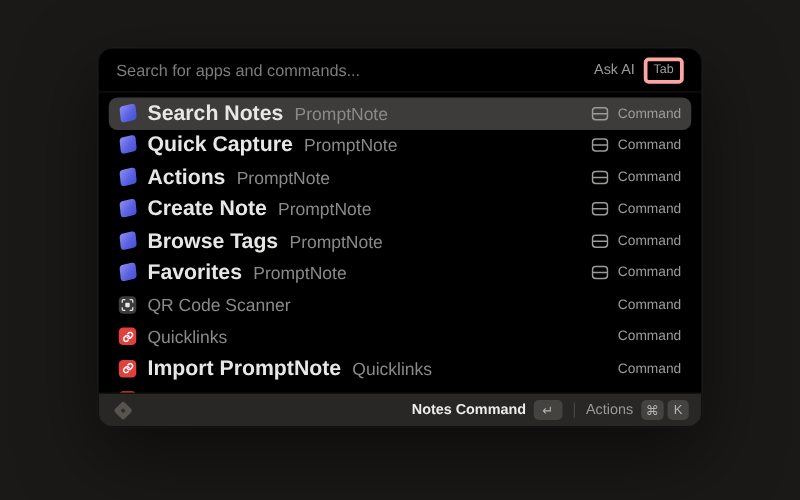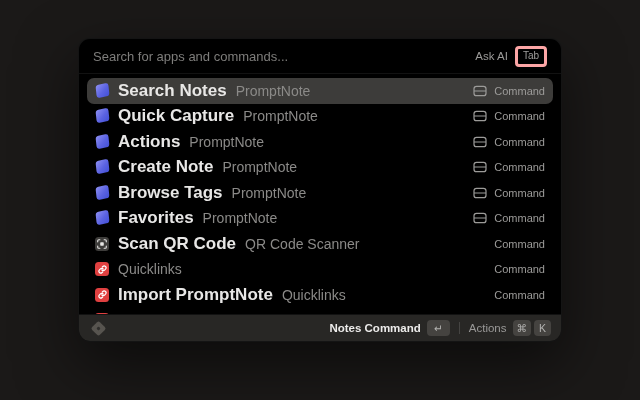--- a/index.html
+++ b/index.html
@@ -223,21 +223,20 @@
       <span class="type">Command</span>
     </span>
   </div>
       <div class="row">
     <span class="tile tile-qr">
           <svg width="10" height="10" viewBox="0 0 14 14" style="display:block;margin:2px">
             <path d="M1 4V2.5A1.5 1.5 0 0 1 2.5 1H4 M10 1h1.5A1.5 1.5 0 0 1 13 2.5V4 M13 10v1.5A1.5 1.5 0 0 1 11.5 13H10 M4 13H2.5A1.5 1.5 0 0 1 1 11.5V10" stroke="#e8e7e6" stroke-width="1.6" fill="none" stroke-linecap="round"></path>
             <rect x="4.5" y="4.5" width="5" height="5" rx="1" fill="#e8e7e6"></rect>
           </svg>
         </span>
-    <span class="title">Scan QR Code</span>
     <span class="subtitle">QR Code Scanner</span>
     <span class="spacer"></span>
     <span class="accessory">
 
       <span class="type">Command</span>
     </span>
   </div>
       <div class="row">
     <span class="tile tile-ql">
           <svg width="9" height="9" viewBox="0 0 24 24" style="display:block;margin:2.5px" fill="none" stroke="#ffffff" stroke-width="3.2" stroke-linecap="round">

